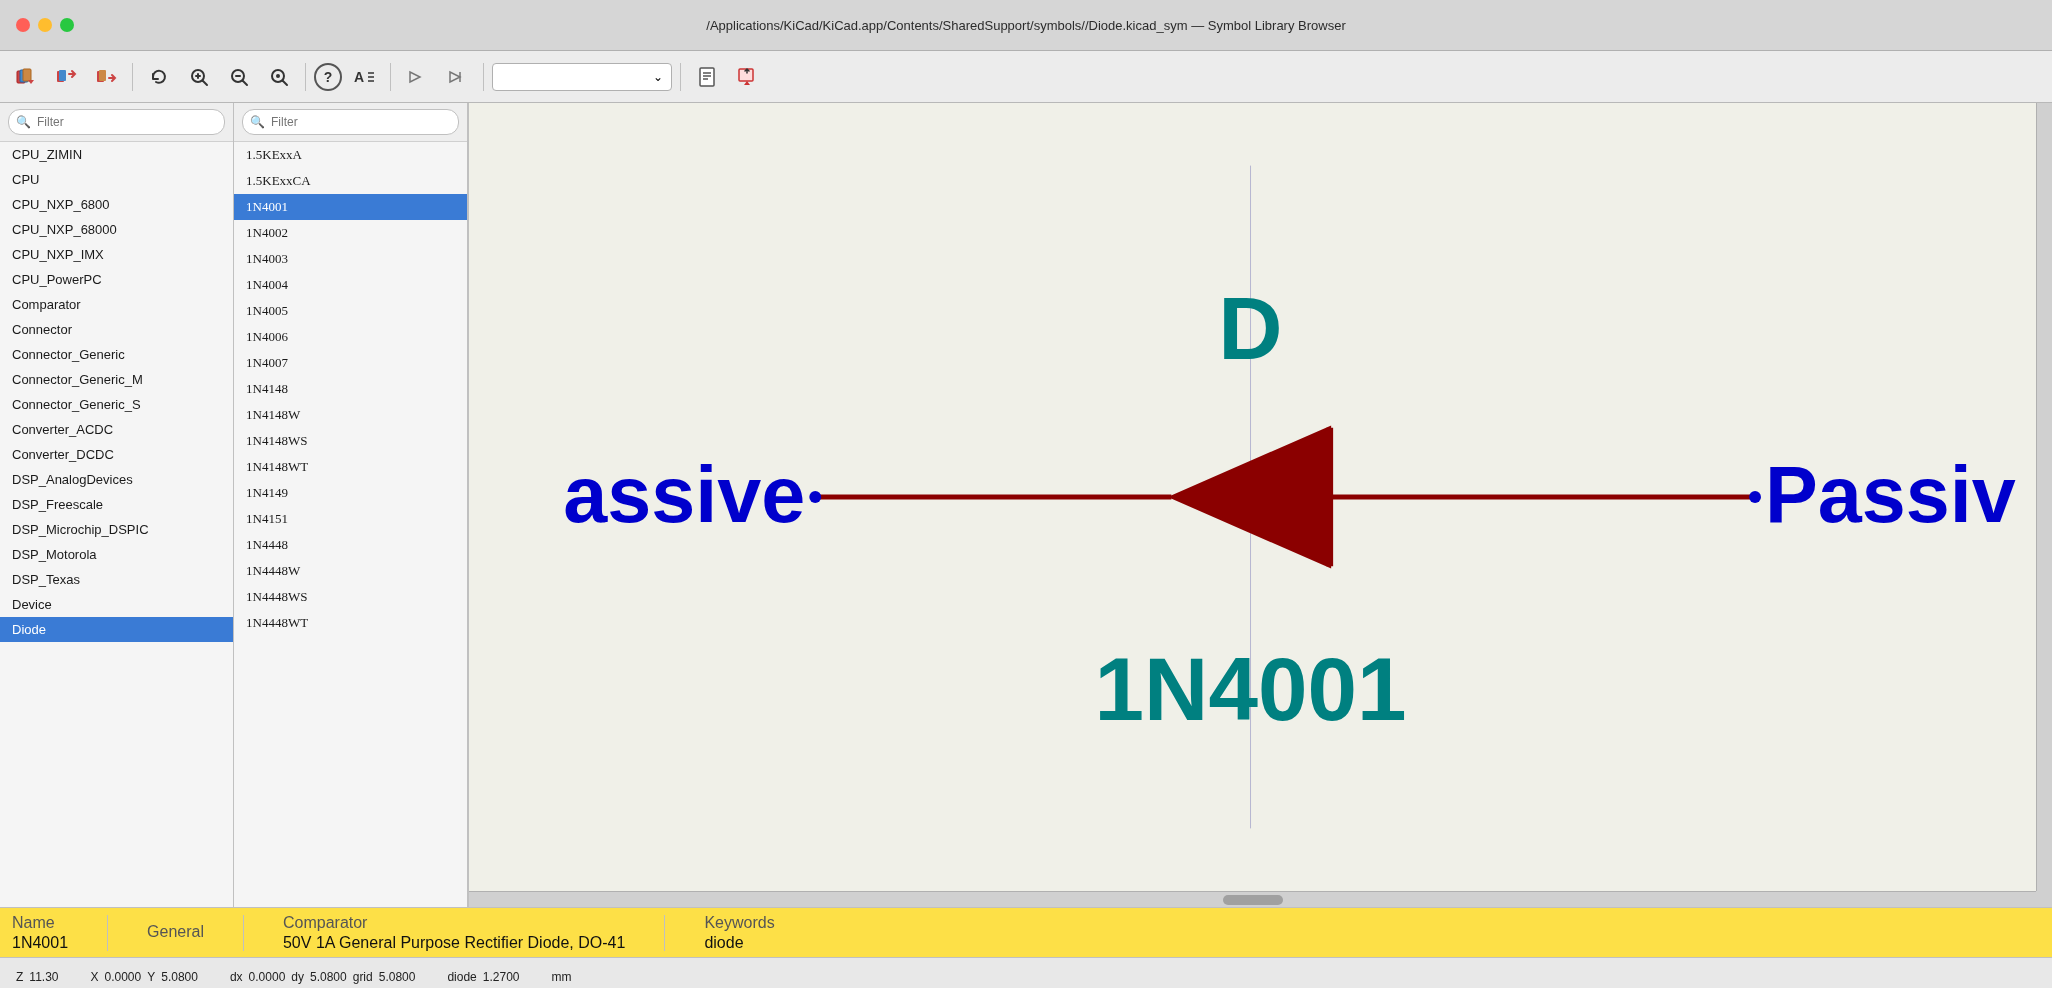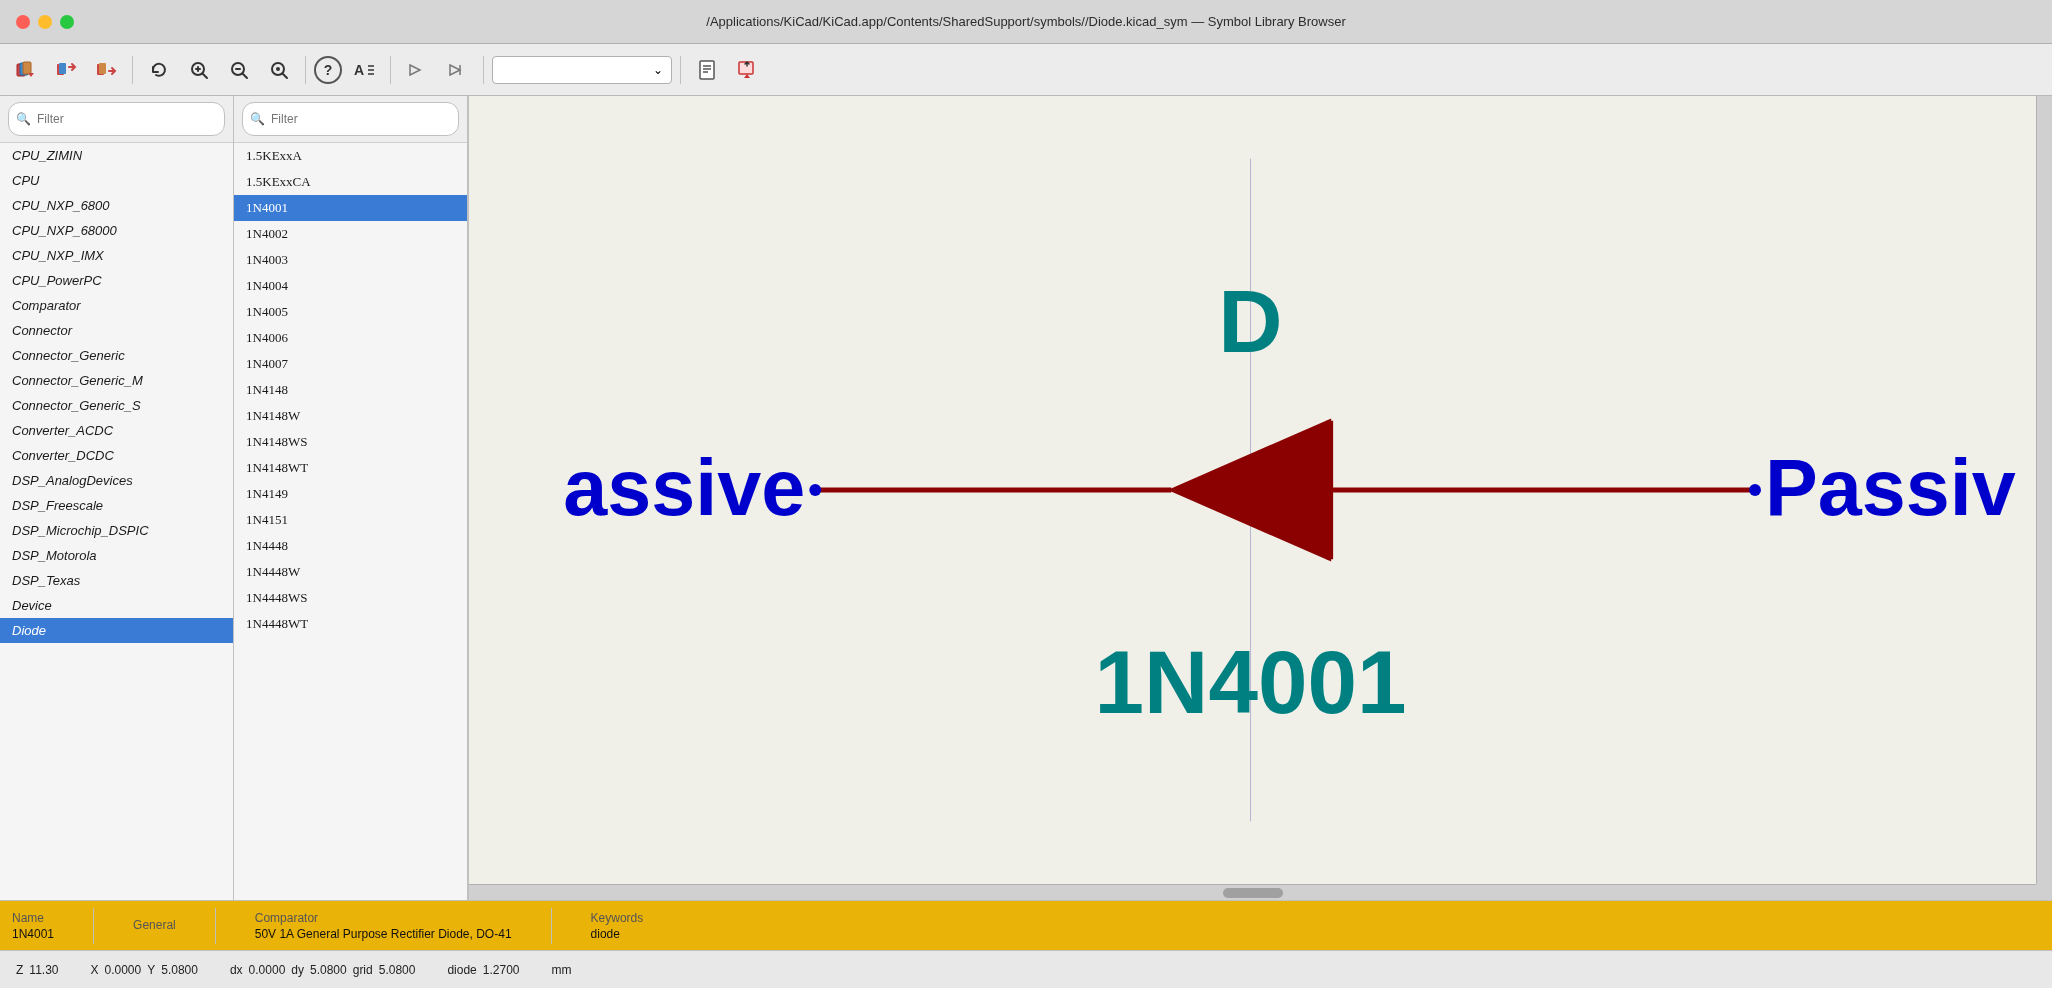--- a/index.html
+++ b/index.html
@@ -7,21 +7,21 @@
       font-family: -apple-system, BlinkMacSystemFont, "Helvetica Neue", Arial, sans-serif;
       font-size: 13px;
       background: #e8e8e8;
       width: 2052px;
       height: 988px;
       overflow: hidden;
     }
 
     
     .titlebar {
-      height: 44px;
+      height: 51px;
       background: #d6d6d6;
       border-bottom: 1px solid #b0b0b0;
       display: flex;
       align-items: center;
       justify-content: center;
       position: relative;
       padding: 0 16px;
     }
     .titlebar-buttons {
       position: absolute;
@@ -100,21 +100,21 @@
       flex-direction: column;
       overflow: hidden;
     }
     .filter-box {
       padding: 6px 8px;
       border-bottom: 1px solid #d0d0d0;
       background: #eeeeee;
     }
     .filter-input {
       width: 100%;
-      height: 34px;
+      height: 26px;
       border: 1px solid #c0c0c0;
       border-radius: 12px;
       padding: 0 8px 0 28px;
       font-size: 12px;
       background: white;
       outline: none;
     }
     .filter-wrapper {
       position: relative;
     }
@@ -123,21 +123,20 @@
       left: 8px;
       top: 50%;
       transform: translateY(-50%);
       font-size: 12px;
       color: #888;
       pointer-events: none;
     }
     .lib-list {
       overflow-y: auto;
       flex: 1;
-      font-style: italic;
     }
     .lib-item {
       padding: 5px 12px;
       font-size: 13px;
       cursor: pointer;
       white-space: nowrap;
       color: #1a1a1a;
     }
     .lib-item.selected {
       background: #3a7bd5;
@@ -182,27 +181,27 @@
     .canvas-content {
       position: absolute;
       top: 0; left: 0;
       right: 16px; bottom: 16px;
       overflow: hidden;
     }
 
     
     .info-bar {
       height: 50px;
-      background: #eab308;
+      background: #fde047;
       border-top: 1px solid #c0c0c0;
       display: flex;
       align-items: center;
       padding: 0 12px;
       gap: 39px;
-      font-size: 12px;
+      font-size: 16px;
     }
     .info-col { display: flex; flex-direction: column; gap: 2px; }
     .info-label { color: #555; font-weight: 500; }
     .info-value { color: #111; }
     .info-sep { width: 1px; height: 36px; background: #c0c0c0; }
 
     
     .statusbar {
       height: 38px;
       background: #e8e8e8;

